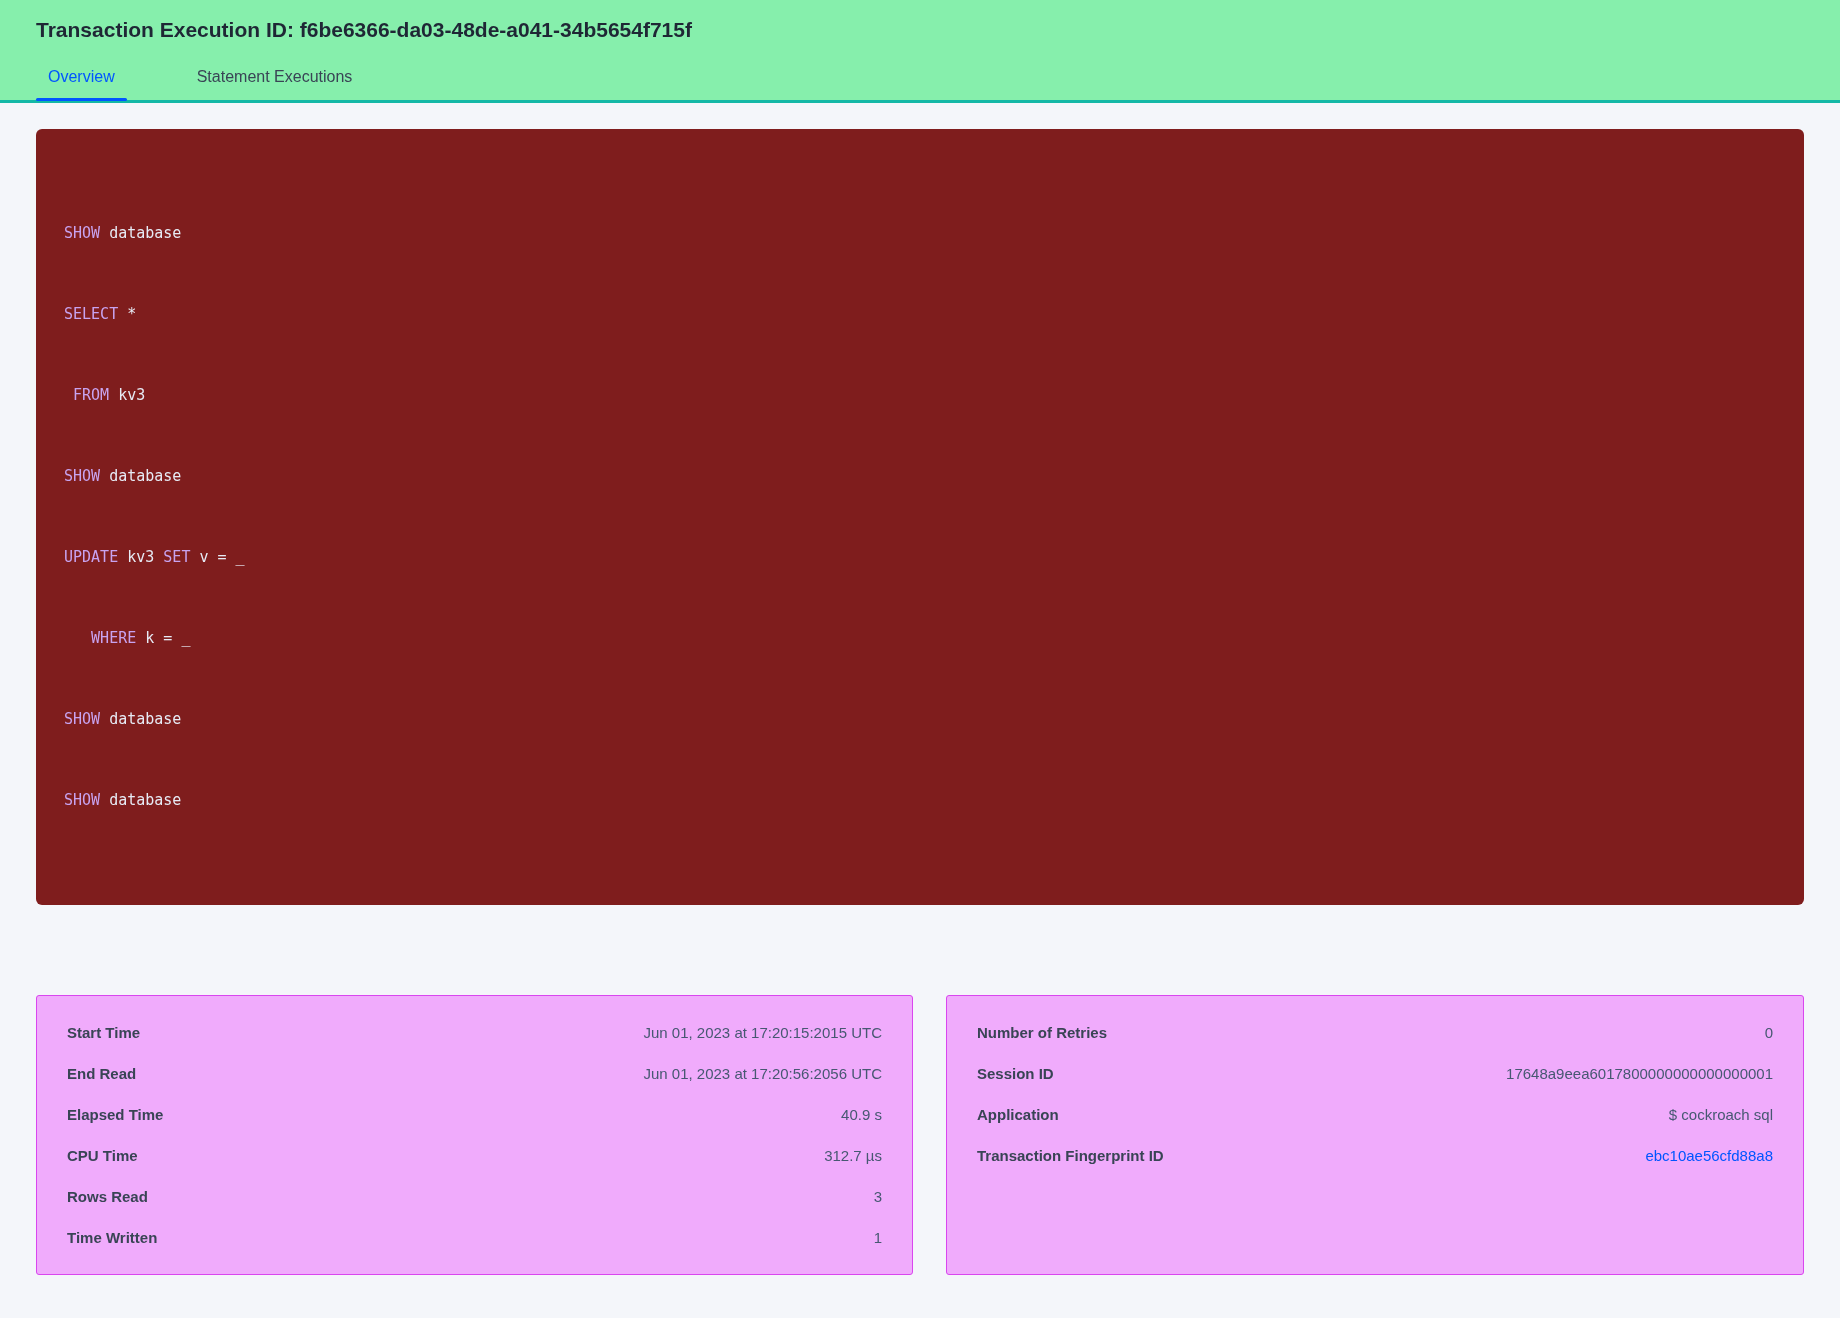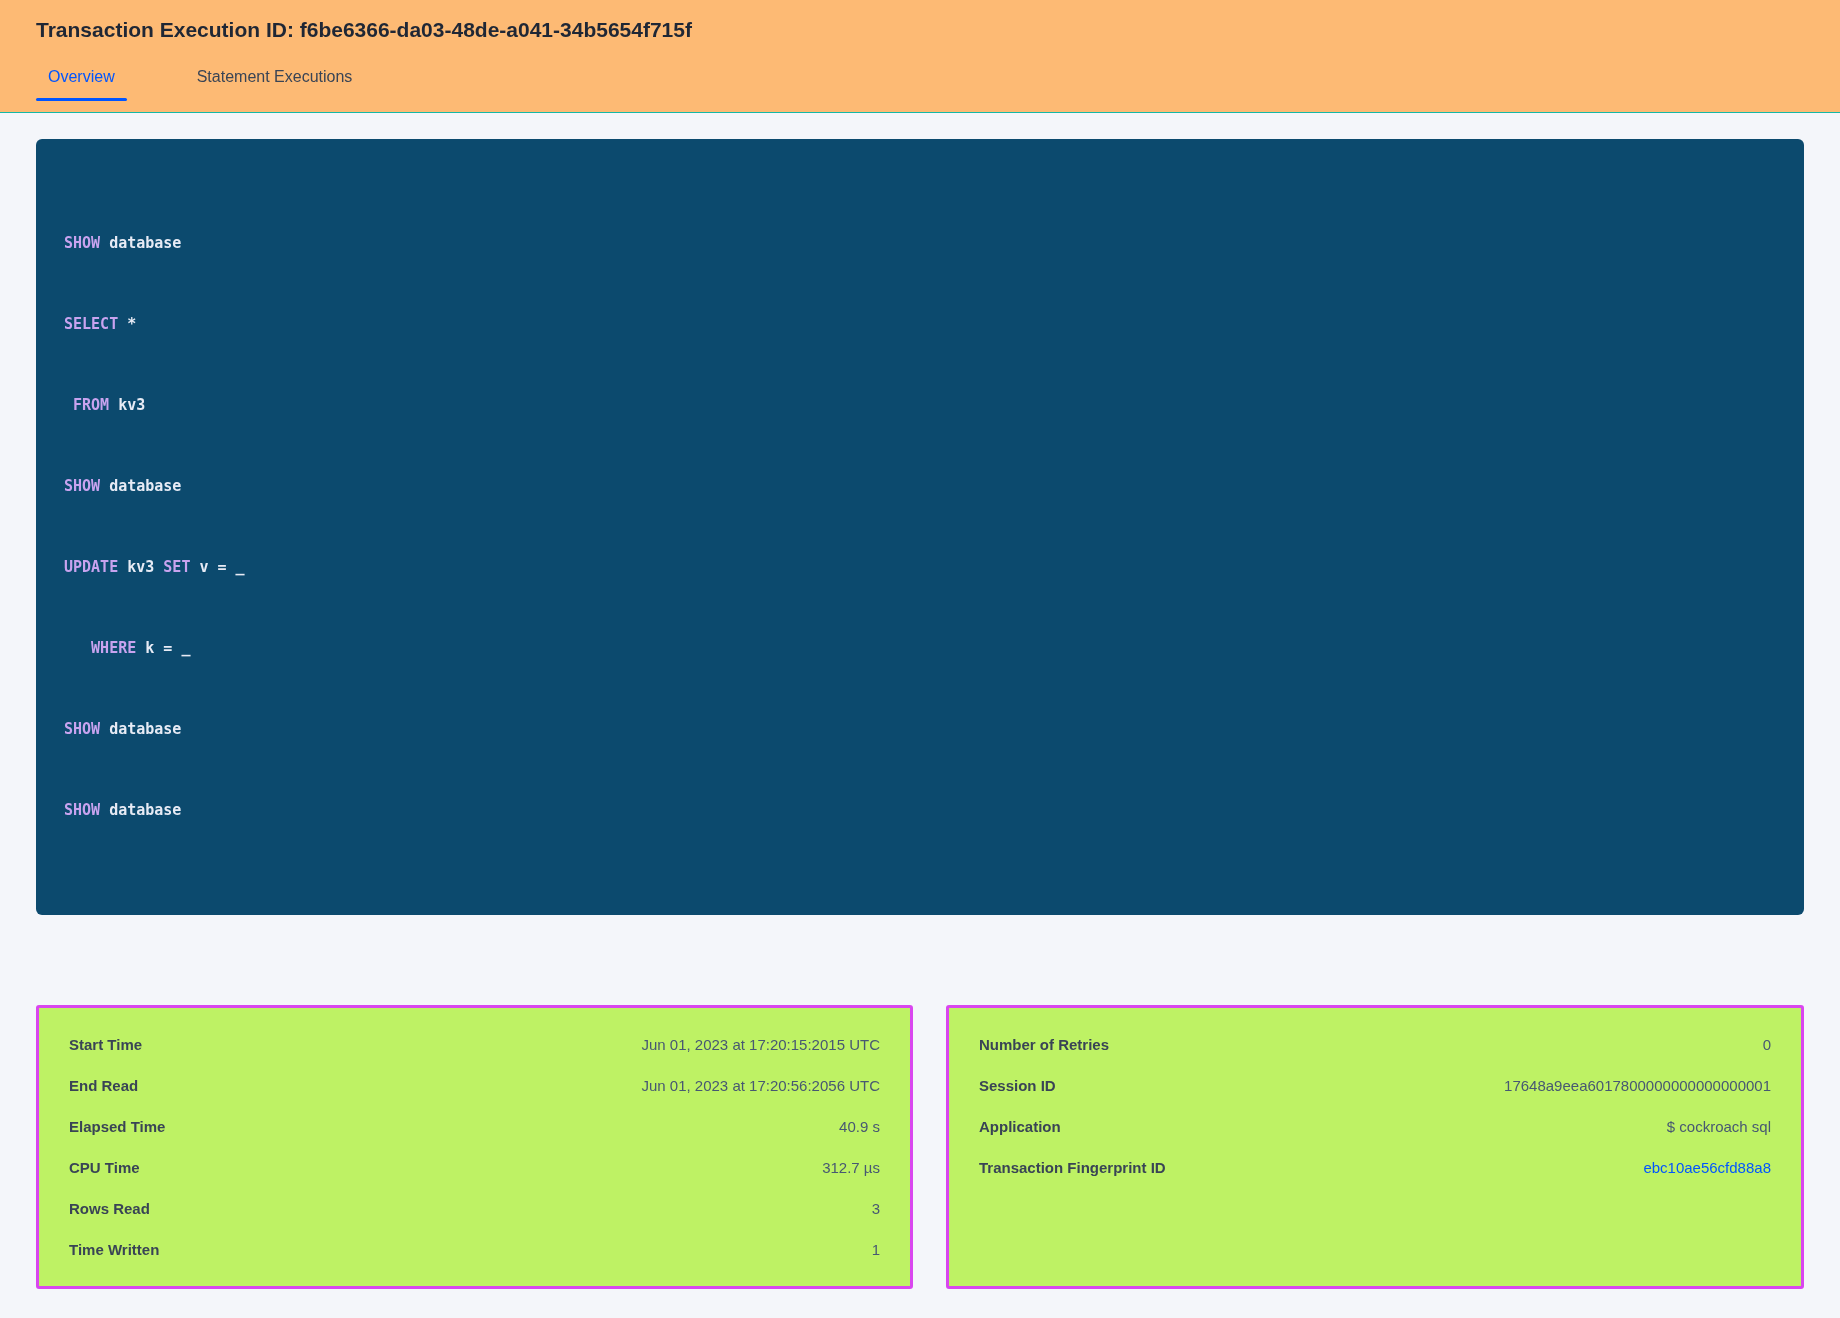--- a/index.html
+++ b/index.html
@@ -4,23 +4,23 @@
 <style>
   * { box-sizing: border-box; margin: 0; padding: 0; }
   html, body { width: 1840px; height: 1318px; overflow: hidden; }
   body {
     background: #f4f6fa;
     font-family: "Liberation Sans", sans-serif;
     color: #475872;
   }
   
   .page-header {
-    background: #fdba74;
-    padding: 18px 36px 12px 36px;
-    border-bottom: 1px solid #14b8a6;
+    background: #86efac;
+    padding: 18px 36px 0 36px;
+    border-bottom: 3px solid #14b8a6;
   }
   .page-title {
     font-size: 21px;
     font-weight: 700;
     color: #1f2735;
     margin-bottom: 26px;
   }
   .tabs { display: flex; gap: 58px; }
   .tab {
     font-size: 16px;
@@ -35,37 +35,37 @@
     position: absolute;
     left: 0; right: 0; bottom: -1px;
     height: 3px;
     background: #0055ff;
     border-radius: 2px;
   }
   
   .main { padding: 26px 36px 0 36px; }
   
   .sql-box {
-    background: #0c4a6e;
+    background: #7f1d1d;
     border-radius: 6px;
     padding: 37px 28px;
     font-family: "DejaVu Sans Mono", "Liberation Mono", monospace;
     font-size: 15px;
-    font-weight: 700;
+    font-weight: 400;
     line-height: 27px;
     white-space: pre;
     margin-bottom: 90px;
   }
   .sql-box .kw { color: #c8a3ef; }
   .sql-box .id { color: #e7ebf5; }
   
   .cards-row { display: flex; gap: 33px; margin-bottom: 36px; align-items: stretch; }
   .card {
-    background: #bef264;
-    border: 3px solid #d946ef;
+    background: #f0abfc;
+    border: 1px solid #d946ef;
     border-radius: 3px;
     padding: 16px 30px;
   }
   .card.left { width: 878px; }
   .card.right { width: 859px; }
   .summary-row {
     display: flex;
     justify-content: space-between;
     align-items: center;
     height: 41px;

